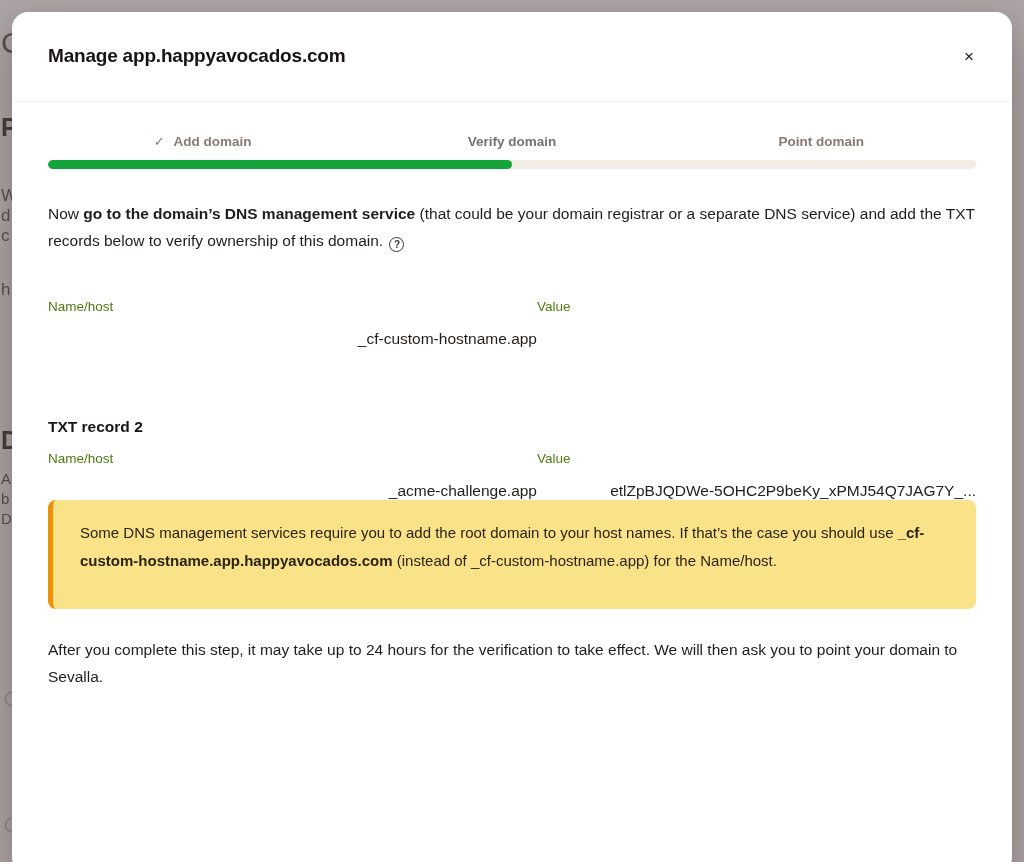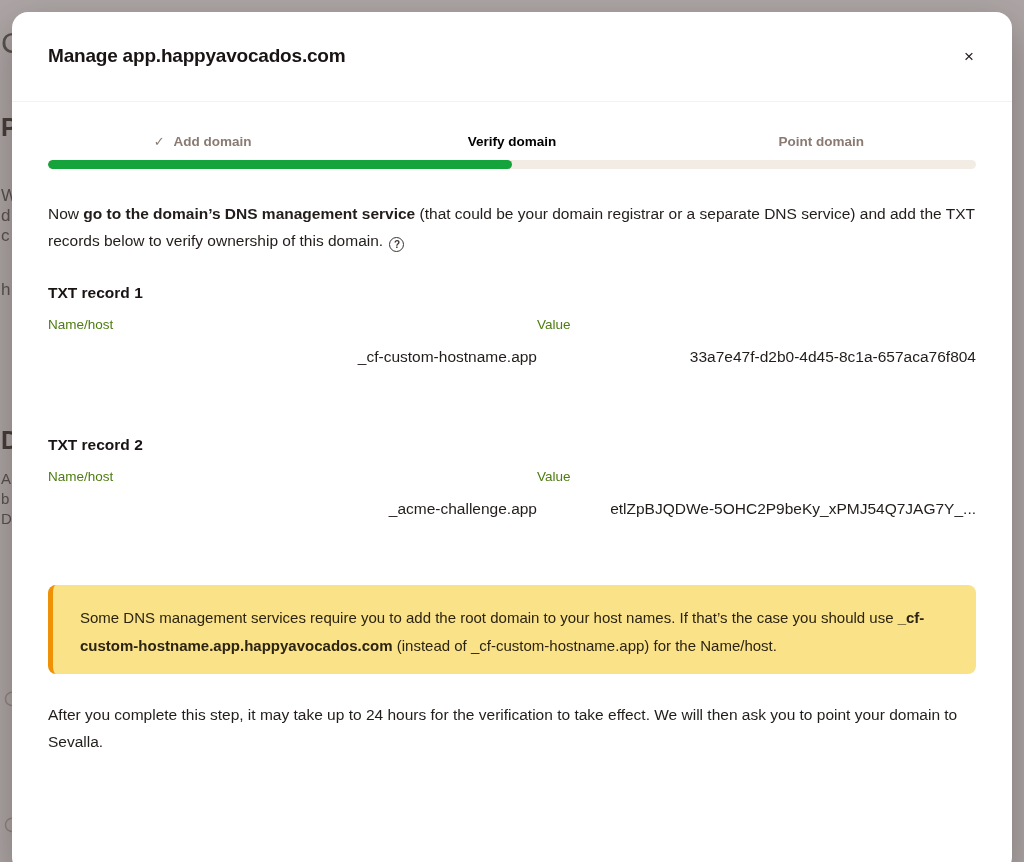--- a/index.html
+++ b/index.html
@@ -88,21 +88,21 @@
   .step {
     flex: 1;
     display: flex;
     align-items: center;
     justify-content: center;
     gap: 9px;
     font-size: 13.5px;
     font-weight: 700;
     color: #8a7a72;
   }
-  .step--active { color: #000000; }
+  .step--active { color: #737373; }
   .step-check { font-size: 13px; font-weight: 400; color: #8a7a72; }
   .progress-track {
     margin-top: 11px;
     height: 9px;
     border-radius: 6px;
     background: #f2ece4;
     overflow: hidden;
   }
   .progress-fill {
     height: 100%;
@@ -153,25 +153,24 @@
     color: #4d7c0f;
   }
   .col-value {
     font-size: 15.5px;
     color: #221d1b;
     text-align: right;
   }
 
   
   .callout {
-    margin-top: 67px;
     background: #fae289;
     border-left: 5px solid #ee9106;
     border-radius: 8px;
-    padding: 19px 26px 14px 27px;
+    padding: 19px 26px 34px 27px;
     font-size: 15px;
     line-height: 28px;
     color: #2c2413;
   }
 
   
   .outro {
     margin-top: 27px;
     font-size: 15.5px;
     line-height: 27px;
@@ -254,28 +253,26 @@
       <div class="progress-track">
         <div class="progress-fill" style="width: 50%;"></div>
       </div>
     </div>
 
     <p class="intro">
       <span><span>Now </span><strong>go to the domain’s DNS management service</strong><span> (that could be your domain registrar or a separate DNS service) and add the TXT records below to verify ownership of this domain. </span></span><span class="help-icon">?</span>
     </p>
 
     <section class="record-1">
-      <h2 class="record-title">TXT record 1</h2>
       <div class="record-grid labels">
         <span class="col-label">Name/host</span>
         <span class="col-label">Value</span>
       </div>
       <div class="record-grid values">
         <span class="col-value">_cf-custom-hostname.app</span>
-        <span class="col-value">33a7e47f-d2b0-4d45-8c1a-657aca76f804</span>
       </div>
     </section>
 
     <section class="record-2">
       <h2 class="record-title">TXT record 2</h2>
       <div class="record-grid labels">
         <span class="col-label">Name/host</span>
         <span class="col-label">Value</span>
       </div>
       <div class="record-grid values">

